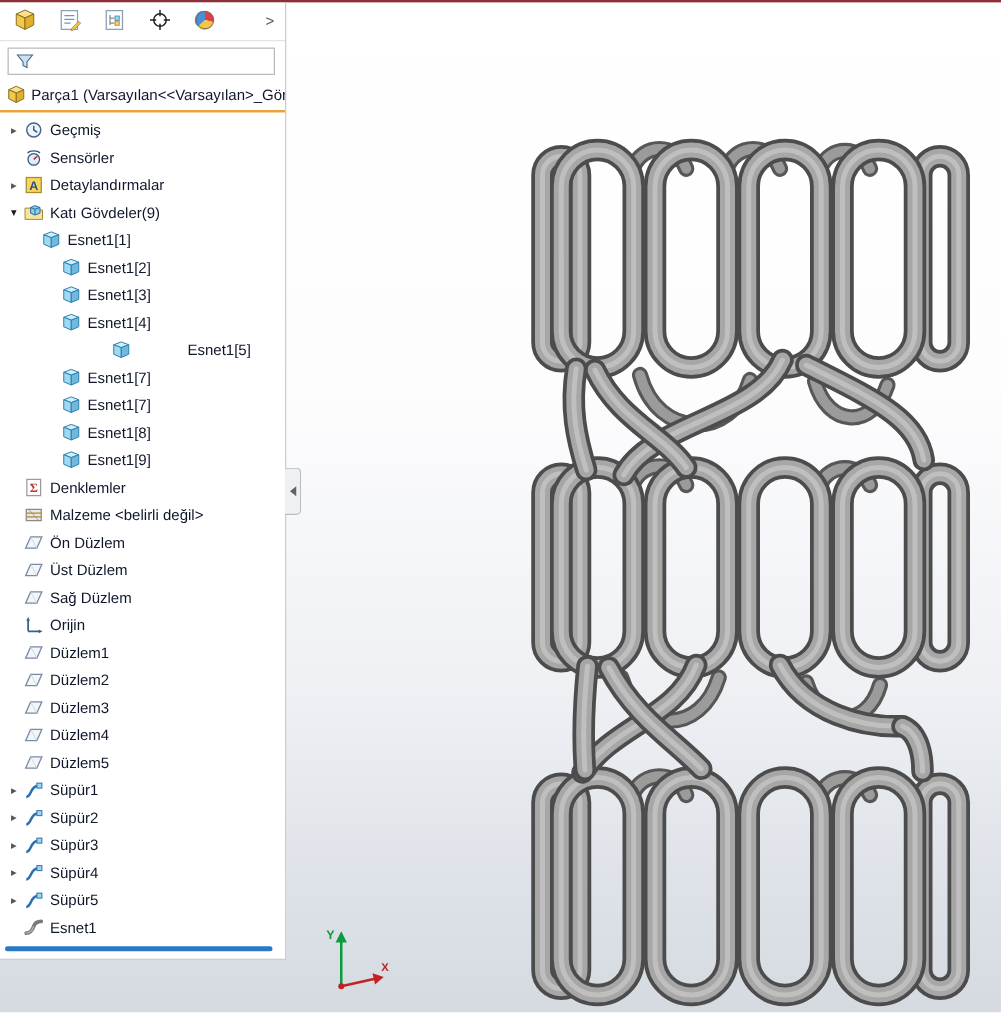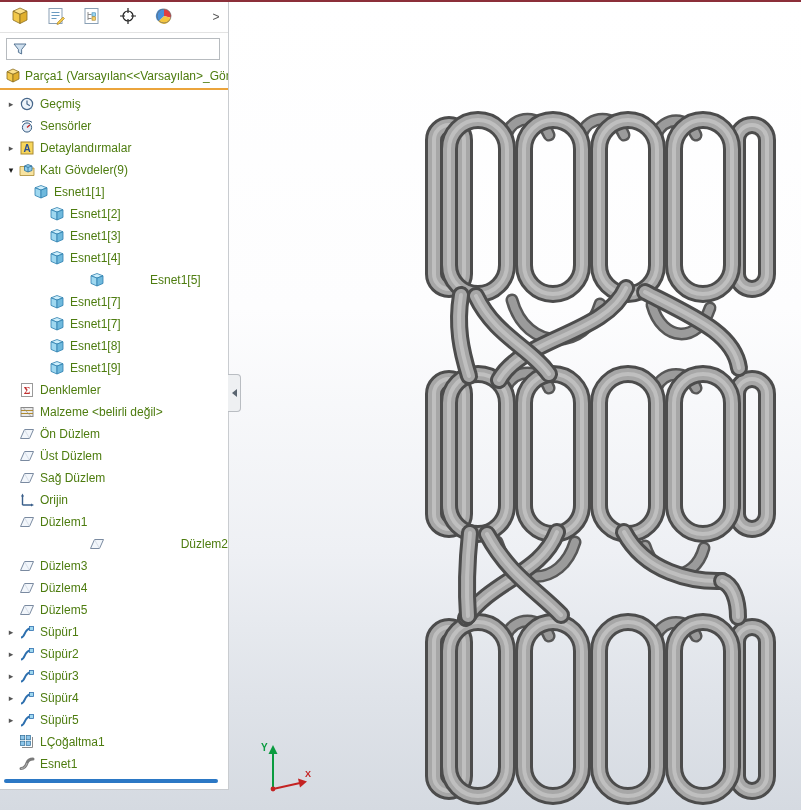--- a/index.html
+++ b/index.html
@@ -36,21 +36,21 @@
   .filter-box svg{width:15px;height:15px;}
   .root-row{height:24px;display:flex;align-items:center;padding-left:4px;white-space:nowrap;overflow:hidden;}
   .root-row .t-icon{margin-right:4px;}
   .root-underline{height:2px;background:#eba43c;margin:0 0 2px 0;}
   #tree{padding-top:1px;}
   .tree-row{height:22px;display:flex;align-items:center;white-space:nowrap;cursor:default;}
   .exp{width:14px;flex:none;text-align:center;font-size:9px;color:#555;line-height:22px;}
   .exp.open{color:#1a1a1a;}
   .t-icon{width:17px;height:16px;flex:none;display:inline-flex;align-items:center;justify-content:center;margin-right:5px;}
   .t-icon svg{width:16px;height:16px;}
-  .lbl{font-size:12px;color:#4d7c0f;}
+  .lbl{font-size:12px;color:#0f172a;}
   .rollback{height:4px;background:#2b78c5;margin:4px 10px 2px 4px;border-radius:2px;cursor:row-resize;}
   .panel-handle{
     position:absolute;left:228px;top:372px;width:12px;height:36px;z-index:6;
     background:#eef0f2;border:1px solid #b9bdc2;border-left:none;border-radius:0 4px 4px 0;
     display:flex;align-items:center;justify-content:center;cursor:pointer;
   }
   .panel-handle::after{
     content:"";width:0;height:0;border-top:4px solid transparent;border-bottom:4px solid transparent;
     border-right:5px solid #5a6570;
   }
@@ -445,21 +445,21 @@
       <div class="tree-row" style="padding-left: 4px;">
         <span class="exp"></span>
         <span class="t-icon">
           <svg viewBox="0 0 16 16">
             <path d="M1.5 12.5 L5.5 3.5 L14.5 3.5 L10.5 12.5 Z" fill="#f2f6fb" stroke="#7a8aa0"></path>
             <path d="M5.5 3.5 L10.5 12.5" stroke="#c3cdd9" stroke-width=".6"></path>
           </svg>
         </span>
         <span class="lbl">Düzlem1</span>
       </div>
-      <div class="tree-row" style="padding-left: 4px; justify-content: space-between;">
+      <div class="tree-row" style="padding-left: 4px;">
         <span class="exp"></span>
         <span class="t-icon">
           <svg viewBox="0 0 16 16">
             <path d="M1.5 12.5 L5.5 3.5 L14.5 3.5 L10.5 12.5 Z" fill="#f2f6fb" stroke="#7a8aa0"></path>
             <path d="M5.5 3.5 L10.5 12.5" stroke="#c3cdd9" stroke-width=".6"></path>
           </svg>
         </span>
         <span class="lbl">Düzlem2</span>
       </div>
       <div class="tree-row" style="padding-left: 4px;">
@@ -534,35 +534,20 @@
       </div>
       <div class="tree-row" style="padding-left: 4px;">
         <span class="exp">▸</span>
         <span class="t-icon">
           <svg viewBox="0 0 16 16">
             <path d="M2 13.5 C6.5 13.5, 5 4.5, 11.5 4.5" stroke="#2d6fae" stroke-width="2" fill="none"></path>
             <rect x="10.5" y="2.5" width="4" height="4" fill="#9fd8f0" stroke="#2d6fae" stroke-width=".8"></rect>
           </svg>
         </span>
         <span class="lbl">Süpür5</span>
-      </div>
-      <div class="tree-row" style="padding-left: 4px;">
-        <span class="exp"></span>
-        <span class="t-icon">
-          <svg viewBox="0 0 16 16">
-            <g fill="#8ec6ea" stroke="#2d6c96" stroke-width=".7">
-              <rect x="1.5" y="1.5" width="4.2" height="4.2"></rect>
-              <rect x="1.5" y="7.2" width="4.2" height="4.2"></rect>
-              <rect x="7.2" y="1.5" width="4.2" height="4.2"></rect>
-              <rect x="7.2" y="7.2" width="4.2" height="4.2"></rect>
-            </g>
-            <path d="M13.5 3 L13.5 13.5 L3 13.5" stroke="#8a8a8a" fill="none"></path>
-          </svg>
-        </span>
-        <span class="lbl">LÇoğaltma1</span>
       </div>
       <div class="tree-row" style="padding-left: 4px;">
         <span class="exp"></span>
         <span class="t-icon">
           <svg viewBox="0 0 16 16">
             <path d="M2 12.5 C5.5 12.5, 7 10, 8 7 C9 4, 10.5 3, 14 3" stroke="#7a7a7a" stroke-width="3" fill="none" stroke-linecap="round"></path>
             <path d="M2 12.5 C5.5 12.5, 7 10, 8 7" stroke="#b5b5b5" stroke-width="1" fill="none"></path>
           </svg>
         </span>
         <span class="lbl">Esnet1</span>

